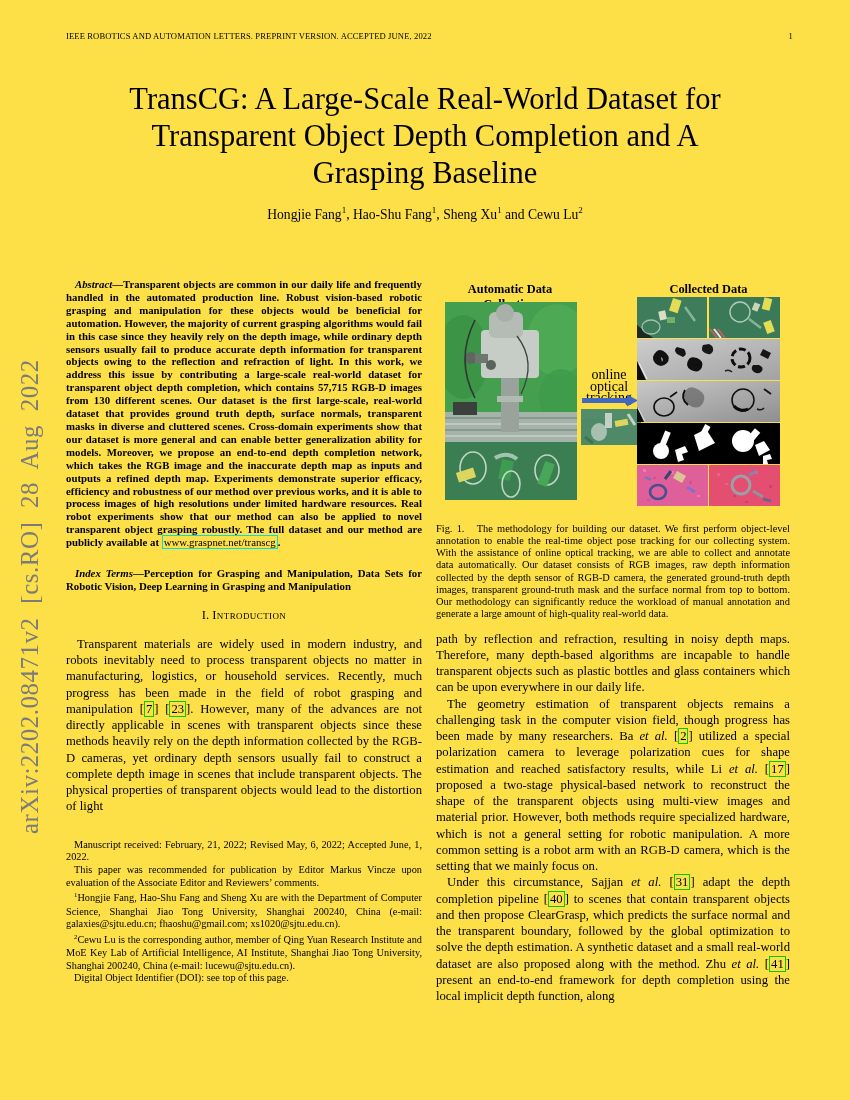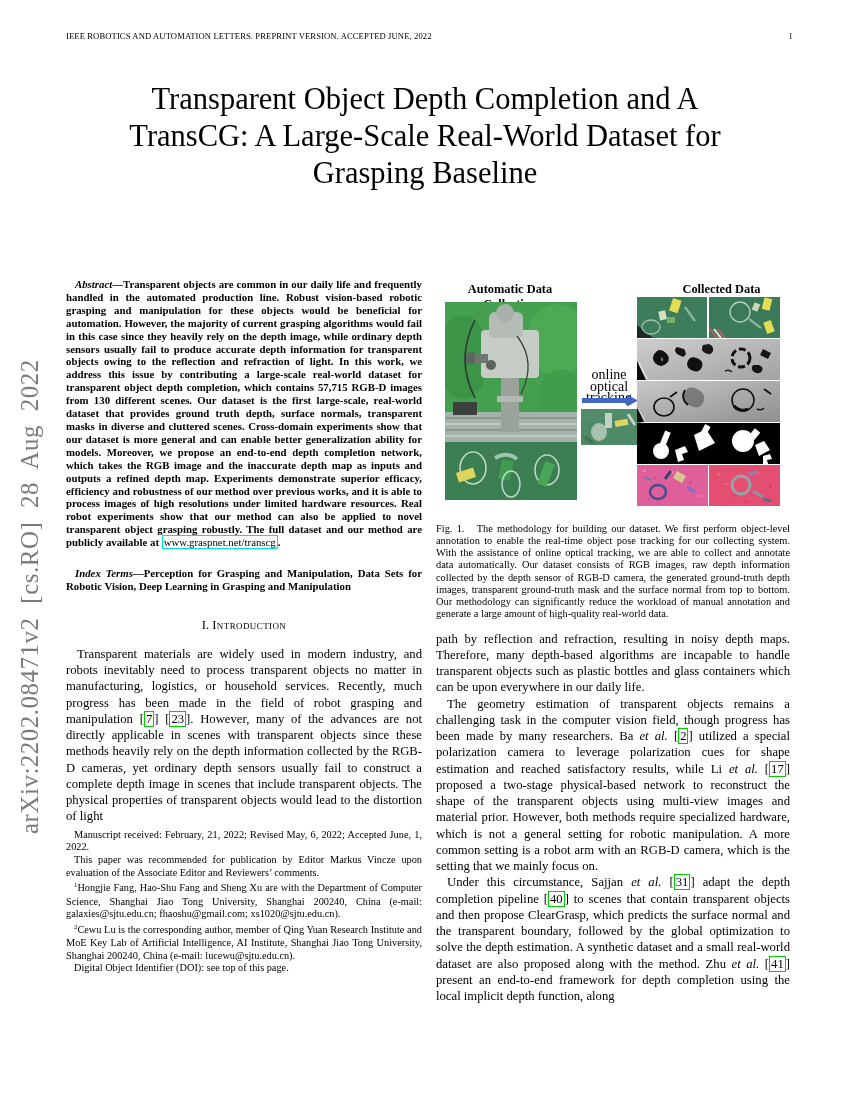--- a/index.html
+++ b/index.html
@@ -1,16 +1,16 @@
 <!DOCTYPE html>
 <html><head>
 <meta charset="utf-8">
 <style>
   html,body{margin:0;padding:0;background:#e9e9e9;}
-  .page{position:relative;width:850px;height:1100px;background:#ffffff;margin:0 auto;
+  .page{position:relative;width:850px;height:1100px;background:#fde047;margin:0 auto;
         font-family:"Liberation Serif",serif;color:#000;overflow:hidden;}
 
   
   .runhead{position:absolute;left:66px;top:31px;width:727px;display:flex;
            justify-content:space-between;font-size:8.6px;letter-spacing:0.1px;}
 
   
   .watermark{position:absolute;left:16px;top:834px;transform:rotate(-90deg);
              transform-origin:0 0;white-space:nowrap;font-size:25px;color:#7b7b7b;
              word-spacing:7px;letter-spacing:0.5px;}
@@ -21,38 +21,38 @@
   .authors{position:absolute;top:205px;left:63px;width:724px;text-align:center;font-size:13.6px;}
   sup{font-size:66%;}
 
   
   .col-left{position:absolute;left:66px;top:278px;width:356px;}
   .col-right{position:absolute;left:436px;top:277px;width:354px;}
 
   .abstract,.index-terms{font-weight:bold;font-size:10.8px;line-height:12.9px;
       text-align:justify;text-indent:9px;margin:0;}
   .index-terms{margin-top:18px;}
-  .sec-heading{text-align:center;font-size:12.6px;margin-top:25px;margin-bottom:13px;}
+  .sec-heading{text-align:center;font-size:12.6px;margin-top:15px;margin-bottom:13px;}
   .seg-sc{font-variant:small-caps;letter-spacing:0.4px;}
   .seg-i{font-style:italic;}
   .seg-b{font-weight:bold;}
   .seg-bi{font-weight:bold;font-style:italic;}
   .seg-cite{border:1px solid #00cc00;padding:0 1px;}
   .seg-url{border:1px solid #00dede;font-weight:normal;padding:0 1px;}
 
   .body-p{font-size:12.7px;line-height:16.25px;text-align:justify;margin:0;}
   .indent{text-indent:11px;}
-  .footnotes{margin-top:4px;font-size:10.3px;line-height:12.7px;text-align:justify;}
+  .footnotes{margin-top:24px;font-size:10.3px;line-height:12.7px;text-align:justify;}
   .footnotes p{margin:0;text-indent:8px;}
 
   
   .figure{position:relative;height:233px;}
   .fig-h-left{position:absolute;left:4px;top:5px;width:140px;text-align:center;
               font-weight:bold;font-size:12.4px;}
-  .fig-h-right{position:absolute;left:214px;top:5px;width:143px;text-align:center;
+  .fig-h-right{position:absolute;left:201px;top:5px;width:143px;text-align:center;
                font-weight:bold;font-size:12.4px;}
   .fig-photo{position:absolute;left:9px;top:25px;width:132px;height:198px;}
   .fig-mid-label{position:absolute;left:142px;top:92px;width:62px;text-align:center;
                  font-size:14px;line-height:11.5px;}
   .fig-arrow{position:absolute;left:145px;top:117px;}
   .fig-track{position:absolute;left:145px;top:132px;width:60px;height:36px;}
   .fig-grid{position:absolute;left:201px;top:20px;width:143px;}
   .fig-row{height:41px;margin-bottom:1px;font-size:0;}
   .fig-caption{margin-top:13px;font-size:10.4px;line-height:12.15px;text-align:justify;}
   .col2-p{margin-top:12px;}
@@ -64,25 +64,26 @@
 <div class="page">
 
   <div class="runhead">
     <span>IEEE ROBOTICS AND AUTOMATION LETTERS. PREPRINT VERSION. ACCEPTED JUNE, 2022</span>
     <span>1</span>
   </div>
 
   <div class="watermark">arXiv:2202.08471v2  [cs.RO]  28 Aug 2022</div>
 
   <div class="title">
+    <div>TransCG: A Large-Scale Real-World Dataset for</div>
     <div>Transparent Object Depth Completion and A</div>
-    <div>TransCG: A Large-Scale Real-World Dataset for</div>
     <div>Grasping Baseline</div>
   </div>
 
+  <div class="authors">Hongjie Fang<sup>1</sup>, Hao-Shu Fang<sup>1</sup>, Sheng Xu<sup>1</sup> and Cewu Lu<sup>2</sup></div>
 
   <div class="col-left">
     <p class="abstract"><span class="seg-bi">Abstract</span><span class="seg-b">—Transparent objects are common in our daily life and frequently handled in the automated production line. Robust vision-based robotic grasping and manipulation for these objects would be beneficial for automation. However, the majority of current grasping algorithms would fail in this case since they heavily rely on the depth image, while ordinary depth sensors usually fail to produce accurate depth information for transparent objects owing to the reflection and refraction of light. In this work, we address this issue by contributing a large-scale real-world dataset for transparent object depth completion, which contains 57,715 RGB-D images from 130 different scenes. Our dataset is the first large-scale, real-world dataset that provides ground truth depth, surface normals, transparent masks in diverse and cluttered scenes. Cross-domain experiments show that our dataset is more general and can enable better generalization ability for models. Moreover, we propose an end-to-end depth completion network, which takes the RGB image and the inaccurate depth map as inputs and outputs a refined depth map. Experiments demonstrate superior efficacy, efficiency and robustness of our method over previous works, and it is able to process images of high resolutions under limited hardware resources. Real robot experiments show that our method can also be applied to novel transparent object grasping robustly. The full dataset and our method are publicly available at </span><span class="seg-url">www.graspnet.net/transcg</span><span class="seg-b">.</span></p>
     <p class="index-terms"><span class="seg-bi">Index Terms</span><span class="seg-b">—Perception for Grasping and Manipulation, Data Sets for Robotic Vision, Deep Learning in Grasping and Manipulation</span></p>
     <div class="sec-heading">I. <span class="seg-sc">Introduction</span></div>
     <p class="body-p indent">Transparent materials are widely used in modern industry, and robots inevitably need to process transparent objects no matter in manufacturing, logistics, or household services. Recently, much progress has been made in the field of robot grasping and manipulation [<span class="seg-cite">7</span>] [<span class="seg-cite">23</span>]. However, many of the advances are not directly applicable in scenes with transparent objects since these methods heavily rely on the depth information collected by the RGB-D cameras, yet ordinary depth sensors usually fail to construct a complete depth image in scenes that include transparent objects. The physical properties of transparent objects would lead to the distortion of light</p>
     <div class="footnotes">
       <p>Manuscript received: February, 21, 2022; Revised May, 6, 2022; Accepted June, 1, 2022.</p>
       <p>This paper was recommended for publication by Editor Markus Vincze upon evaluation of the Associate Editor and Reviewers’ comments.</p>
       <p><sup>1</sup>Hongjie Fang, Hao-Shu Fang and Sheng Xu are with the Department of Computer Science, Shanghai Jiao Tong University, Shanghai 200240, China (e-mail: galaxies@sjtu.edu.cn; fhaoshu@gmail.com; xs1020@sjtu.edu.cn).</p>

